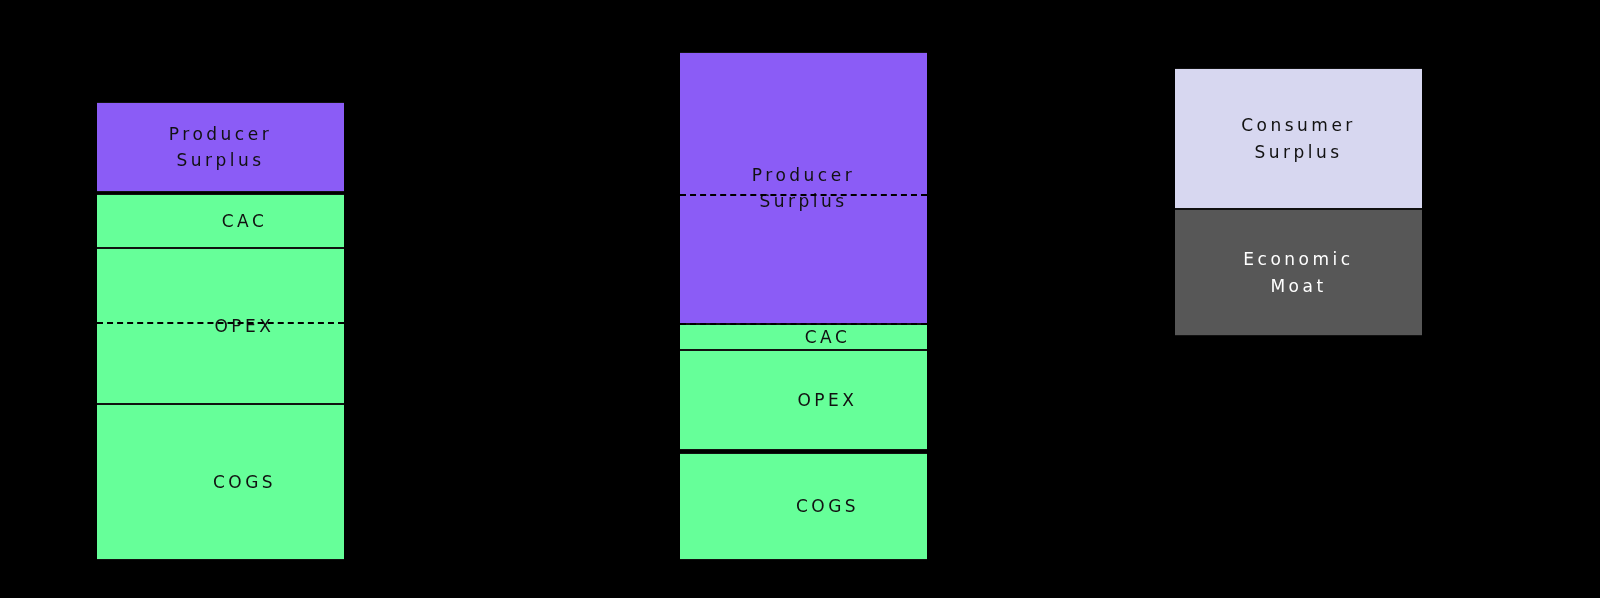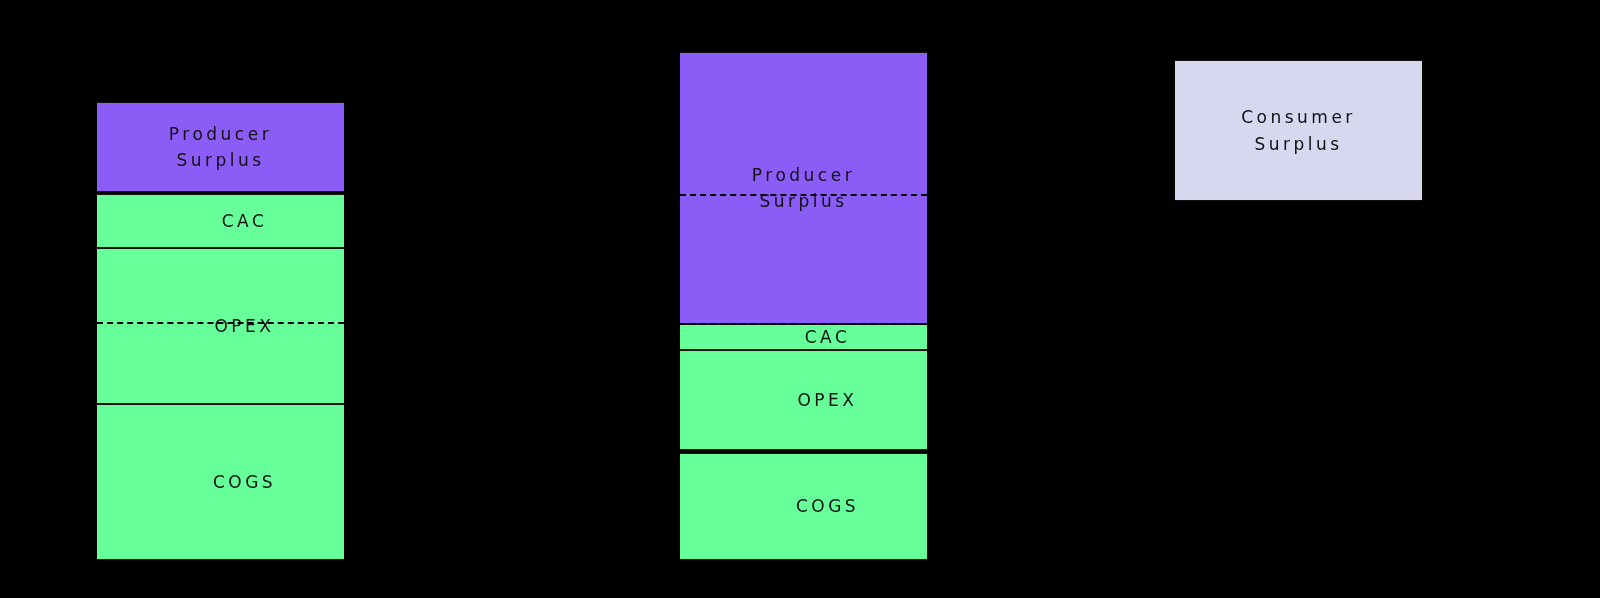--- a/index.html
+++ b/index.html
@@ -83,19 +83,23 @@
       </div>
       <div class="block fill-green" style="left: 680px; top: 350px; width: 247px; height: 100px;">
         <span class="label">OPEX</span>
       </div>
       <div class="block fill-green" style="left: 680px; top: 453px; width: 247px; height: 107px;">
         <span class="label">COGS</span>
       </div>
       <div class="dashed-rule" style="left: 680px; top: 194px; width: 247px;"></div>
       <div class="dashed-rule" style="left: 680px; top: 323px; width: 247px;"></div>
     </div>
-    <div style="position: absolute; left: 0px; top: 8px; width: 1600px; height: 472px; border-radius: 15px;">
+    <div style="position: absolute; left: 0px; top: 16px; width: 1600px; height: 472px; border-radius: 15px;">
       <div class="block fill-lav" style="left: 1175px; top: 52px; width: 247px; height: 141px;">
         <span class="label">Consumer
 Surplus</span>
+      </div>
+      <div class="block fill-dgray" style="left: 1175px; top: 193px; width: 247px; height: 127px;">
+        <span class="label">Economic
+Moat</span>
       </div>
     </div>
   </div>
 
 </body></html>

